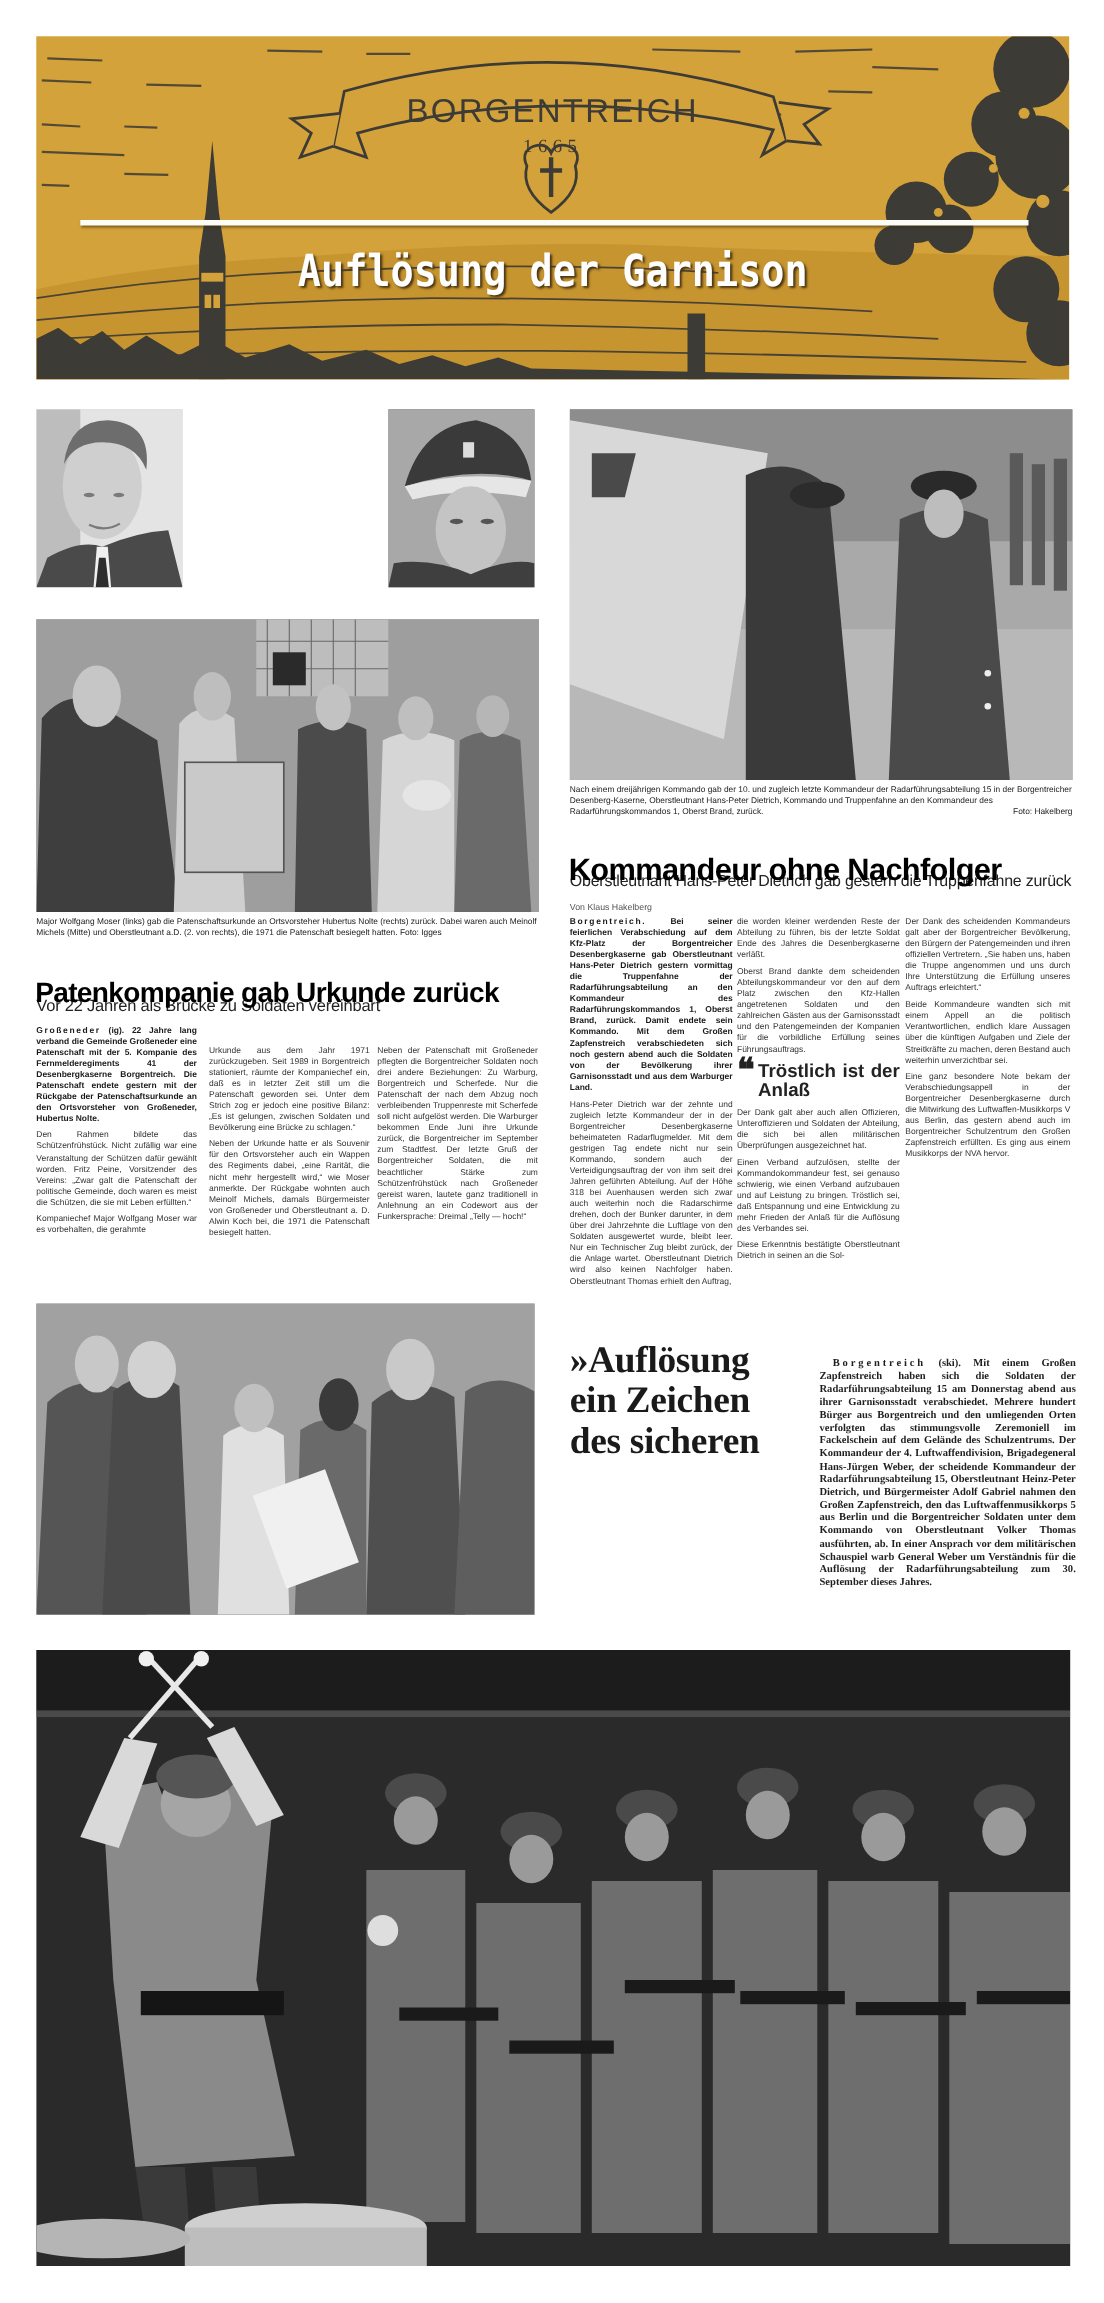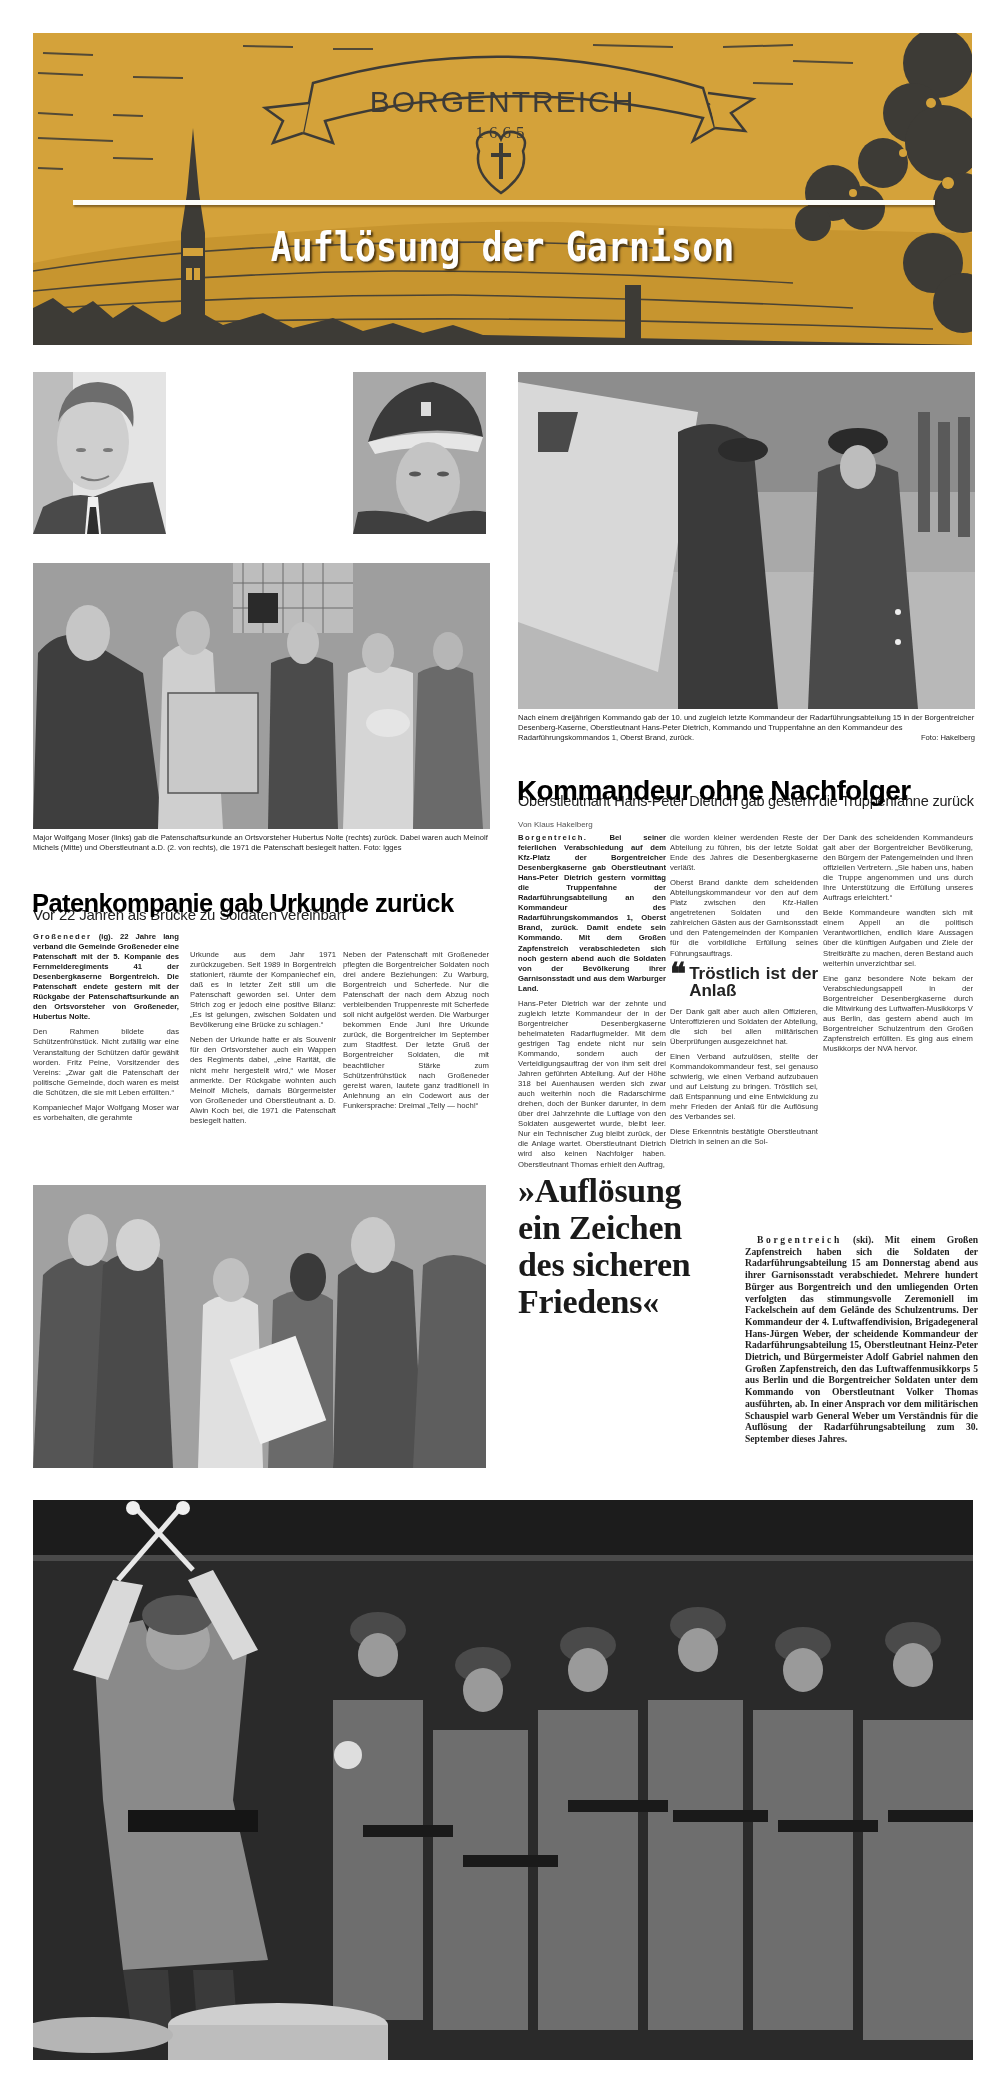--- a/index.html
+++ b/index.html
@@ -248,25 +248,24 @@
     <ellipse cx="198" cy="95" rx="18" ry="22" fill="#c0c0c0"></ellipse>
     <path d="M235 283 L240 115 Q270 95 300 115 L300 283 Z" fill="#6a6a6a"></path>
     <ellipse cx="275" cy="92" rx="18" ry="24" fill="#3a3a3a"></ellipse>
     <rect x="210" y="160" width="70" height="90" fill="#f0f0f0" transform="rotate(-20 245 205)"></rect>
     <path d="M300 283 L305 90 Q340 60 380 85 L390 283 Z" fill="#4f4f4f"></path>
     <ellipse cx="340" cy="60" rx="22" ry="28" fill="#c9c9c9"></ellipse>
     <path d="M380 283 L390 80 Q420 60 453 80 L453 283 Z" fill="#5e5e5e"></path>
   </svg>
 </div>
 
-<div class="abs quote-head" style="left:518px;top:1172px;width:230px;">
+<div class="abs quote-head" style="left:518px;top:1218px;width:230px;">
   <div>»Auflösung</div>
   <div>ein Zeichen</div>
   <div>des sicheren</div>
-  <div>Friedens«</div>
 </div>
 <div class="abs serif-col" style="left:745px;top:1234px;width:233px;">
   <span class="spaced">Borgentreich</span><span> (ski). Mit einem Großen Zapfenstreich haben sich die Soldaten der Radarführungsabteilung 15 am Donnerstag abend aus ihrer Garnisonsstadt verabschiedet. Mehrere hundert Bürger aus Borgentreich und den umliegenden Orten verfolgten das stimmungsvolle Zeremoniell im Fackelschein auf dem Gelände des Schulzentrums. Der Kommandeur der 4. Luftwaffendivision, Brigadegeneral Hans-Jürgen Weber, der scheidende Kommandeur der Radarführungsabteilung 15, Oberstleutnant Heinz-Peter Dietrich, und Bürgermeister Adolf Gabriel nahmen den Großen Zapfenstreich, den das Luftwaffenmusikkorps 5 aus Berlin und die Borgentreicher Soldaten unter dem Kommando von Oberstleutnant Volker Thomas ausführten, ab. In einer Ansprach vor dem militärischen Schauspiel warb General Weber um Verständnis für die Auflösung der Radarführungsabteilung zum 30. September dieses Jahres.</span>
 </div>
 
 <div class="abs photo" style="left:33px;top:1500px;width:940px;height:560px;">
   <svg width="940" height="560" viewBox="0 0 940 560">
     <rect width="940" height="560" fill="#2a2a2a"></rect>
     <rect y="0" width="940" height="55" fill="#1c1c1c"></rect>
     <rect y="55" width="940" height="6" fill="#4a4a4a"></rect>

